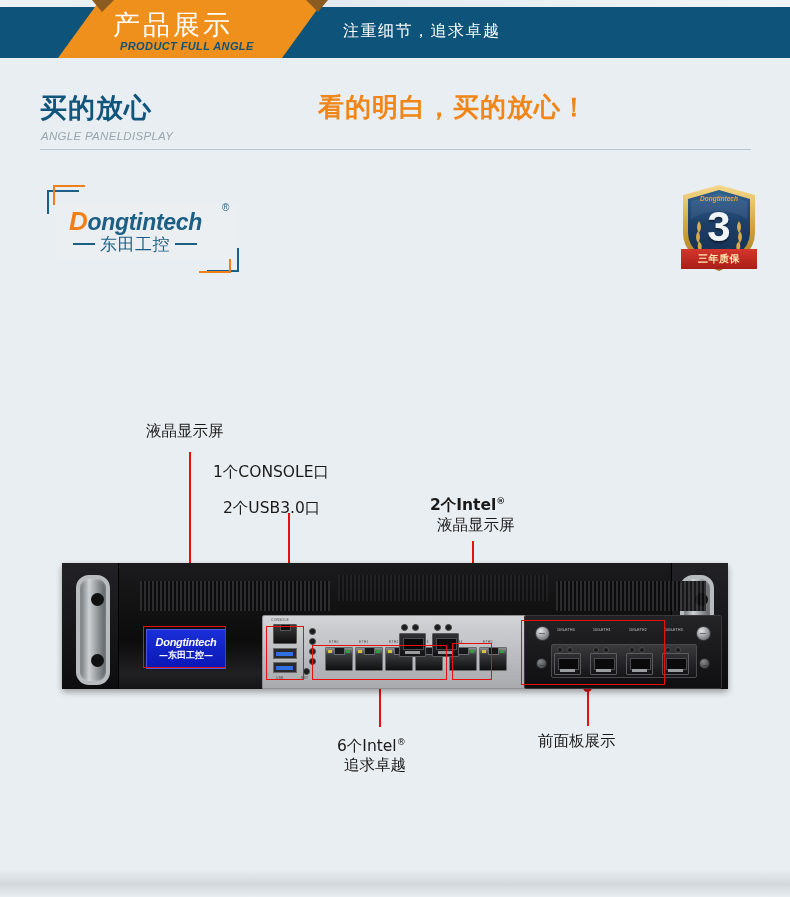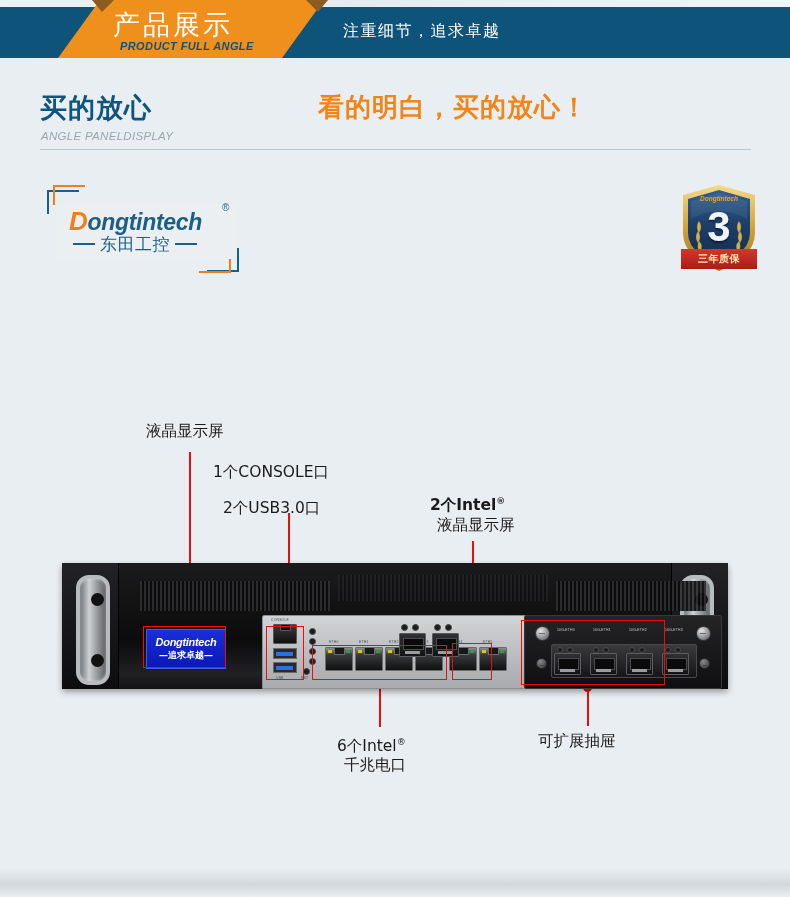--- a/index.html
+++ b/index.html
@@ -347,23 +347,23 @@
 
   <div class="lbl" style="left:146px;top:421px;">液晶显示屏</div>
 
   <div class="lbl ctr" style="left:213px;top:462px;">1个CONSOLE口</div>
   <div class="lbl ctr" style="left:223px;top:498px;">2个USB3.0口</div>
 
   <div class="lbl ctr" style="left:430px;top:491px;font-weight:bold;">2个Intel<sup>®</sup></div>
   <div class="lbl ctr" style="left:437px;top:515px;">液晶显示屏</div>
 
   <div class="lbl ctr" style="left:337px;top:732px;">6个Intel<sup>®</sup></div>
-  <div class="lbl ctr" style="left:344px;top:755px;">千兆电口</div>
-
-  <div class="lbl" style="left:538px;top:731px;">可扩展抽屉</div>
+  <div class="lbl ctr" style="left:344px;top:755px;">追求卓越</div>
+
+  <div class="lbl" style="left:538px;top:731px;">前面板展示</div>
 
   <div class="leader" style="left:189px;top:452px;height:190px;"></div>
   <div class="leader" style="left:288px;top:513px;height:127px;"></div>
   <div class="leader" style="left:472px;top:541px;height:108px;"></div>
   <div class="leader" style="left:379px;top:682px;height:45px;"></div>
   <div class="leader" style="left:587px;top:688px;height:38px;"></div>
 
   <div class="dot" style="left:185px;top:636px;"></div>
   <div class="dot" style="left:284px;top:634px;"></div>
   <div class="dot" style="left:468px;top:644px;"></div>
@@ -384,21 +384,21 @@
         <div class="handle-hole" style="bottom:14px;"></div>
       </div>
     </div>
 
     <div class="vent" style="left:78px;top:18px;width:190px;"></div>
     <div class="vent" style="left:276px;top:12px;width:210px;height:26px;opacity:0.45;"></div>
     <div class="vent" style="left:494px;top:18px;width:150px;"></div>
 
     <div class="lcd">
       <div class="lcd-name">Dongtintech</div>
-      <div class="lcd-cn">—追求卓越—</div>
+      <div class="lcd-cn">—东田工控—</div>
     </div>
 
     <div class="panel">
       <div class="micro-lbl dark" style="left:8px;top:2px;">CONSOLE</div>
       <div class="port-console" style="left:10px;top:8px;"></div>
       <div class="port-usb" style="left:10px;top:32px;">
           <i></i>
         </div>
       <div class="port-usb" style="left:10px;top:46px;">
           <i></i>

